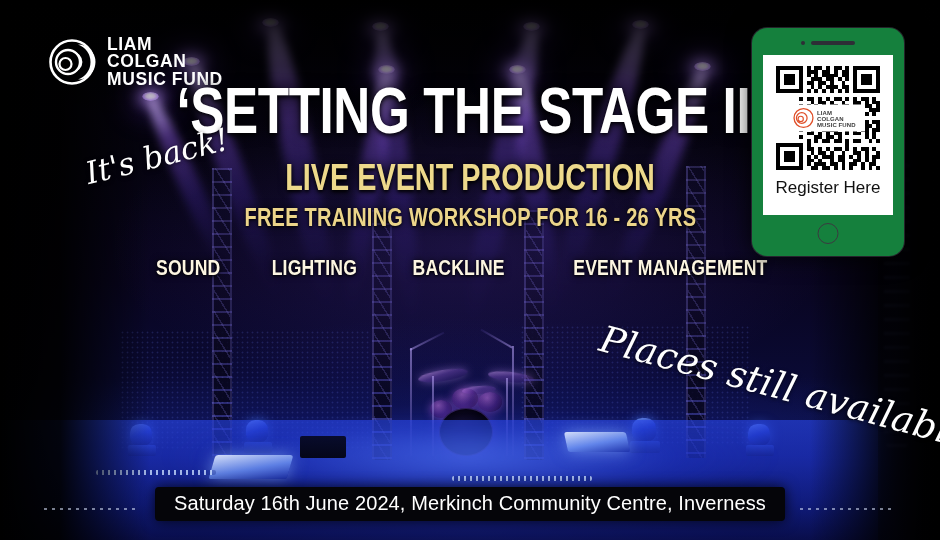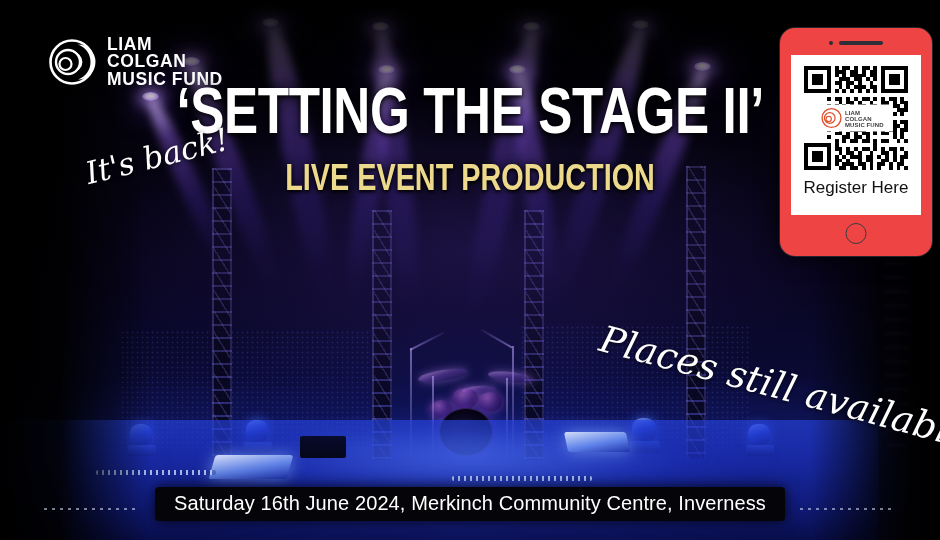--- a/index.html
+++ b/index.html
@@ -132,22 +132,22 @@
   
   .script { font-family:"DejaVu Serif", serif; font-style:italic; color:#ffffff;
     white-space:nowrap; font-weight:normal;
     text-shadow:0 1px 4px rgba(0,0,0,0.75); }
   #callout-back { position:absolute; left:84px; top:138px;
     font-size:31px; transform:rotate(-14deg); }
   #callout-places { position:absolute; left:594px; top:368px;
     font-size:37px; transform:rotate(15deg); }
 
   
-  #phone-mockup { position:absolute; left:780px; top:28px; width:152px; height:228px;
-    background:#ef4444; border-radius:15px;
+  #phone-mockup { position:absolute; left:752px; top:28px; width:152px; height:228px;
+    background:#15803d; border-radius:15px;
     box-shadow:0 0 0 1px rgba(48,48,56,0.75), 0 0 24px rgba(0,0,0,0.9); }
   #phone-notch { position:absolute; left:50%; top:13px; transform:translateX(-50%);
     display:flex; align-items:center; gap:6px; }
   #phone-notch .cam { width:4px; height:4px; border-radius:50%; background:#2e2e36; }
   #phone-notch .spk { width:44px; height:4px; border-radius:2px; background:#2e2e36; }
   #qr-card { position:absolute; left:11px; top:27px; width:130px; height:160px;
     background:#ffffff; display:flex; flex-direction:column; align-items:center; }
   #qr-code { position:relative; width:112px; height:112px; margin-top:7px; background:#fff; }
   #qr-code svg { display:block; }
   #qr-logo { position:absolute; left:50%; top:50%; transform:translate(-50%,-50%);
@@ -278,21 +278,30 @@
   </div>
 
   <div id="main-title">
     <span class="cond">‘SETTING THE STAGE II’</span>
   </div>
 
   <div id="subtitle">
     <span class="cond">LIVE EVENT PRODUCTION</span>
   </div>
 
-
+  <div id="eligibility">
+    <span class="cond">FREE TRAINING WORKSHOP FOR 16 - 26 YRS</span>
+  </div>
+
+  <div id="disciplines">
+    <span class="disc">SOUND</span>
+    <span class="disc">LIGHTING</span>
+    <span class="disc">BACKLINE</span>
+    <span class="disc">EVENT MANAGEMENT</span>
+  </div>
 
   <div id="callout-back" class="script">It's back!</div>
   <div id="callout-places" class="script">Places still available!</div>
 
   <div id="phone-mockup">
     <div id="phone-notch">
       <span class="cam"></span>
       <span class="spk"></span>
     </div>
 

